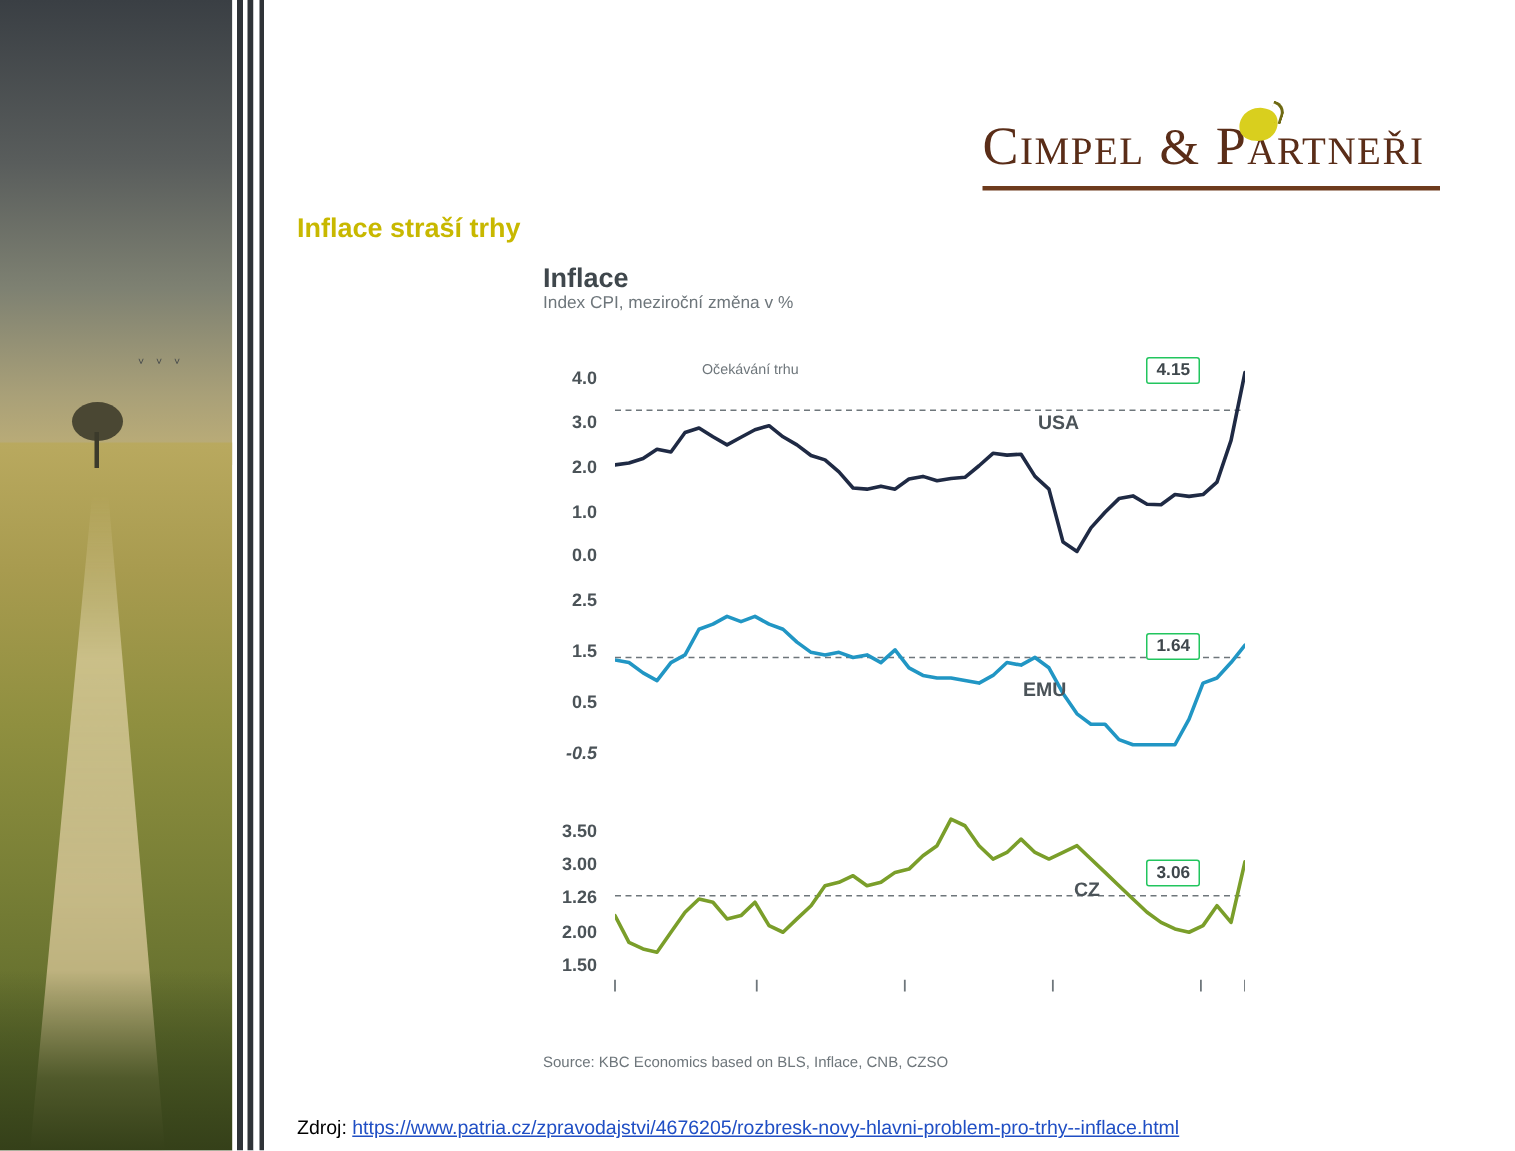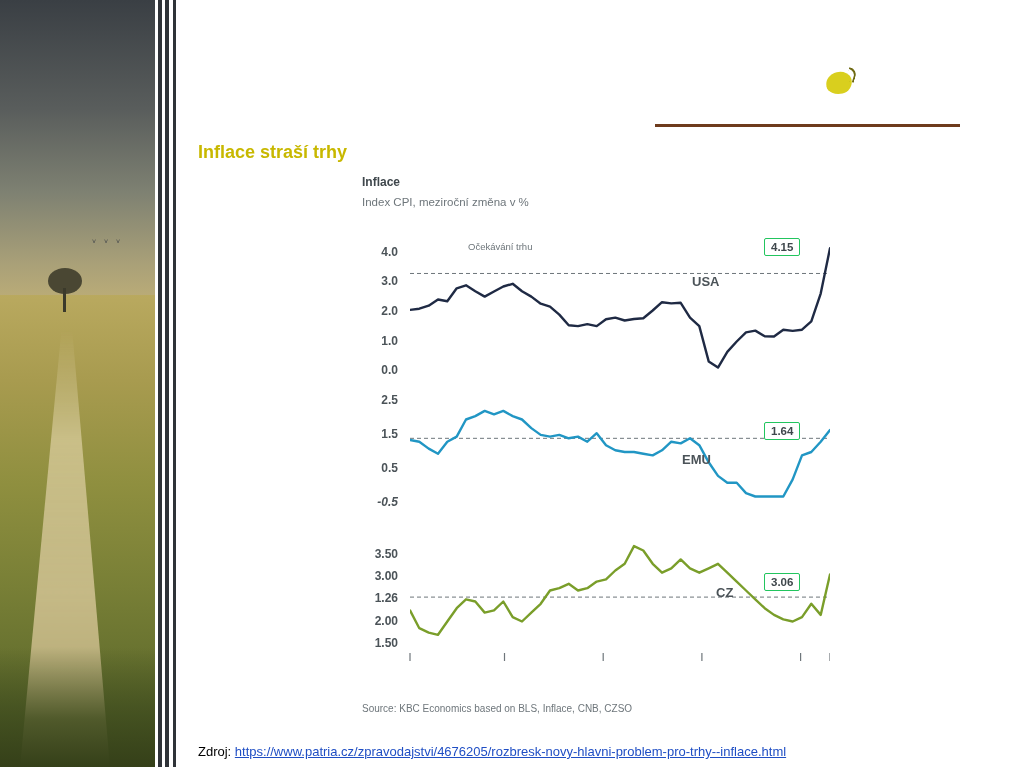--- a/index.html
+++ b/index.html
@@ -122,21 +122,21 @@
 
   
   .chart-block {
     position: absolute;
     left: 360px; top: 175px;
     width: 610px; height: 545px;
     color: #4b5358;
   }
   .chart-title {
     position: absolute; left: 2px; top: 0;
-    font-size: 12px; font-weight: bold; color: #3f474c;
+    font-size: 18px; font-weight: bold; color: #3f474c;
   }
   .chart-subtitle {
     position: absolute; left: 2px; top: 21px;
     font-size: 11.5px; color: #6e767b;
   }
   .chart-source {
     position: absolute; left: 2px; top: 528px;
     font-size: 10px; color: #6e767b;
   }
 
@@ -214,20 +214,25 @@
   <div class="stripe" style="left:0px;  width:3px; background:#ffffff;"></div>
   <div class="stripe" style="left:3px;  width:4px; background:#2f3338;"></div>
   <div class="stripe" style="left:7px;  width:3px; background:#ffffff;"></div>
   <div class="stripe" style="left:10px; width:4px; background:#2f3338;"></div>
   <div class="stripe" style="left:14px; width:4px; background:#ffffff;"></div>
   <div class="stripe" style="left:18px; width:3px; background:#2f3338;"></div>
   <div class="stripe" style="left:21px; width:19px; background:#ffffff;"></div>
 </div>
 
 <div class="logo">
+  <div class="logo-text">
+    <span>C</span><span class="sm">IMPEL</span>
+    <span class="logo-amp">&amp;</span>
+    <span>P</span><span class="sm">ARTNEŘI</span>
+  </div>
   <div class="logo-mark">
     <div class="blob"></div>
     <div class="stem"></div>
   </div>
   <div class="logo-rule"></div>
 </div>
 
 <div class="slide-title">Inflace straší trhy</div>
 
 <div class="chart-block">

